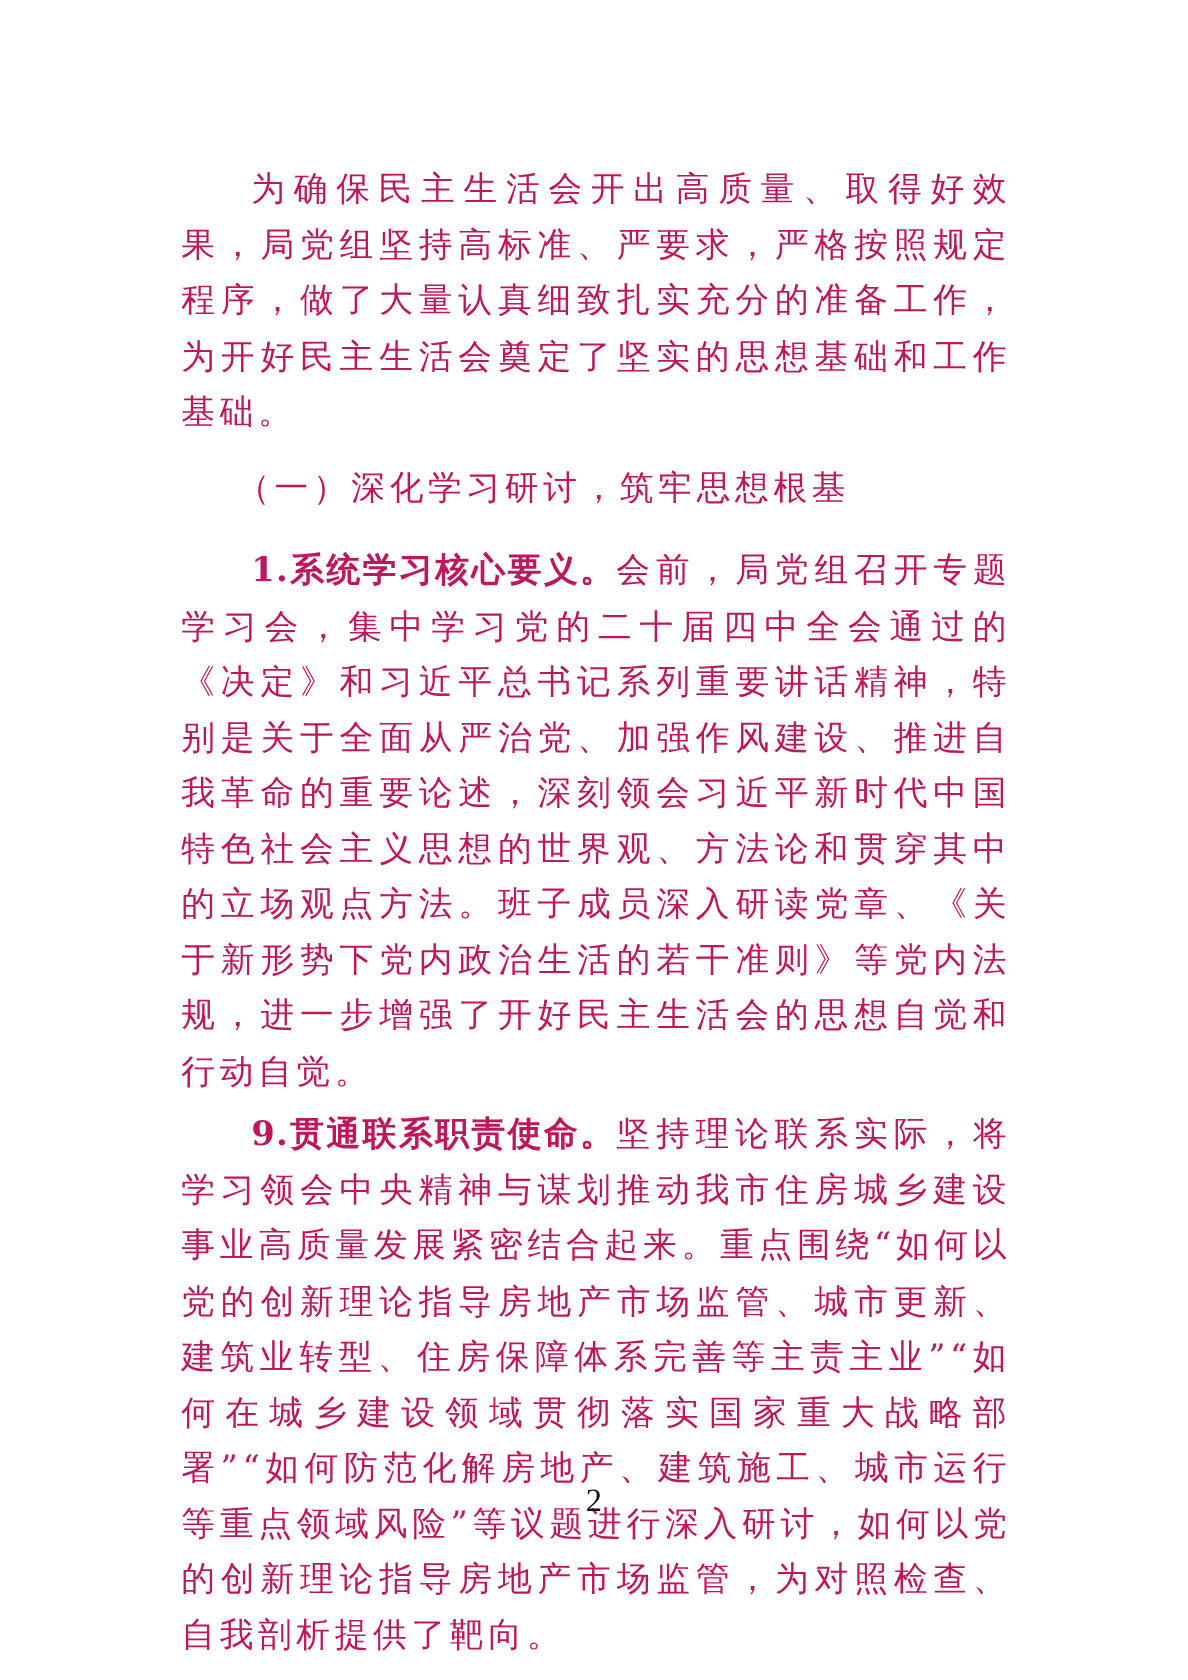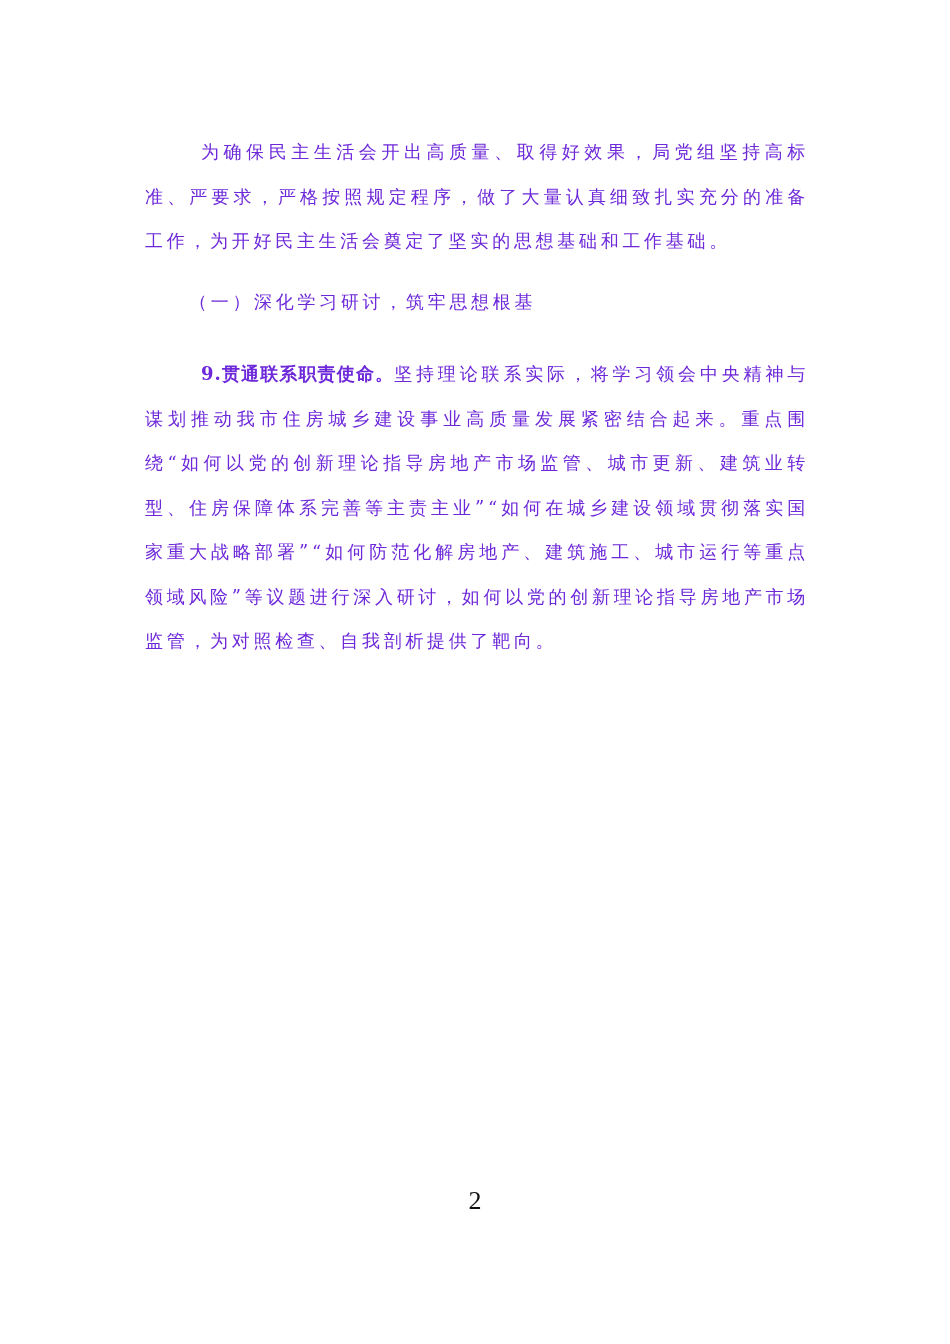--- a/index.html
+++ b/index.html
@@ -6,23 +6,23 @@
     body { width: 950px; height: 1344px; position: relative; overflow: hidden; }
     .page {
       position: absolute; left: 0; top: 0; width: 950px; height: 1344px; background: #ffffff;
     }
     .content {
       position: absolute;
       left: 145px;
       top: 130px;
       width: 664px;
       font-family: "DejaVu Serif", "Liberation Serif", serif;
-      font-size: 18px;
+      font-size: 27px;
       line-height: 44.5px;
-      color: #6d28d9;
+      color: #be185d;
       letter-spacing: 3.7px;
     }
     .para { margin: 0; text-align: justify; text-align-last: left; }
     .indent { text-indent: 56px; }
     .bold { font-weight: bold; font-family: "DejaVu Serif", "Liberation Serif", serif; letter-spacing: 1px; }
     .heading { margin: 16px; text-indent: 28px; }
     .gap { height: 6px; }
     .page-number {
       position: absolute;
       left: 0; width: 950px;
@@ -34,17 +34,18 @@
     }
   </style>
 </head>
 <body>
 
 <div class="page">
   <div class="content">
     <p class="para indent">为确保民主生活会开出高质量、取得好效果，局党组坚持高标准、严要求，严格按照规定程序，做了大量认真细致扎实充分的准备工作，为开好民主生活会奠定了坚实的思想基础和工作基础。</p>
     <p class="heading">（一）深化学习研讨，筑牢思想根基</p>
     <div class="gap"></div>
+    <p class="para indent"><span class="bold">1.系统学习核心要义。</span><span>会前，局党组召开专题学习会，集中学习党的二十届四中全会通过的《决定》和习近平总书记系列重要讲话精神，特别是关于全面从严治党、加强作风建设、推进自我革命的重要论述，深刻领会习近平新时代中国特色社会主义思想的世界观、方法论和贯穿其中的立场观点方法。班子成员深入研读党章、《关于新形势下党内政治生活的若干准则》等党内法规，进一步增强了开好民主生活会的思想自觉和行动自觉。</span></p>
     <div class="gap"></div>
     <p class="para indent"><span class="bold">9.贯通联系职责使命。</span><span>坚持理论联系实际，将学习领会中央精神与谋划推动我市住房城乡建设事业高质量发展紧密结合起来。重点围绕“如何以党的创新理论指导房地产市场监管、城市更新、建筑业转型、住房保障体系完善等主责主业”“如何在城乡建设领域贯彻落实国家重大战略部署”“如何防范化解房地产、建筑施工、城市运行等重点领域风险”等议题进行深入研讨，如何以党的创新理论指导房地产市场监管，为对照检查、自我剖析提供了靶向。</span></p>
   </div>
   <div class="page-number">2</div>
 </div>
 
 </body></html>

